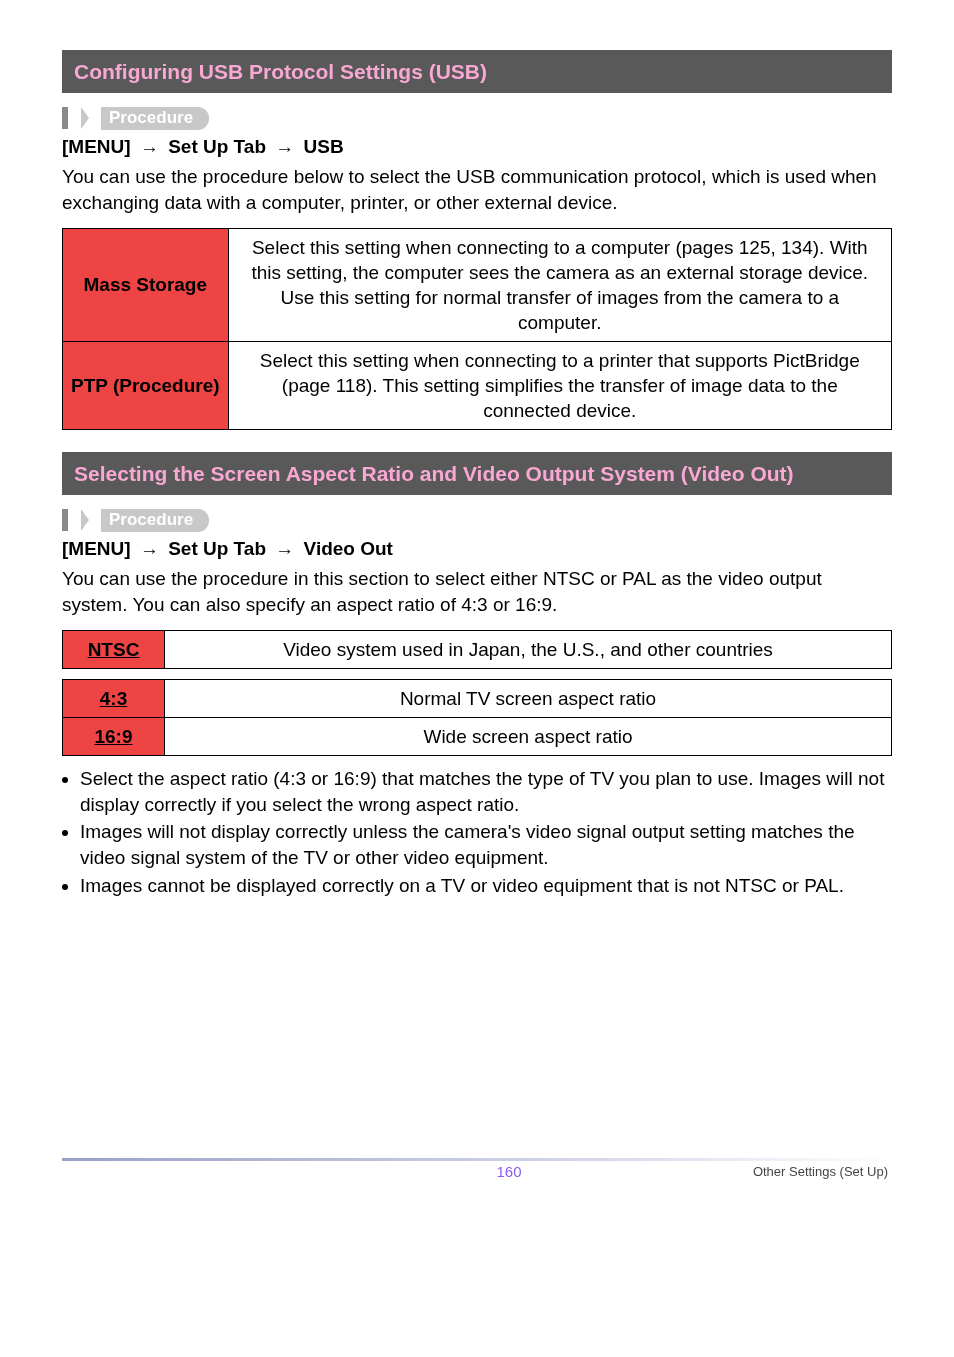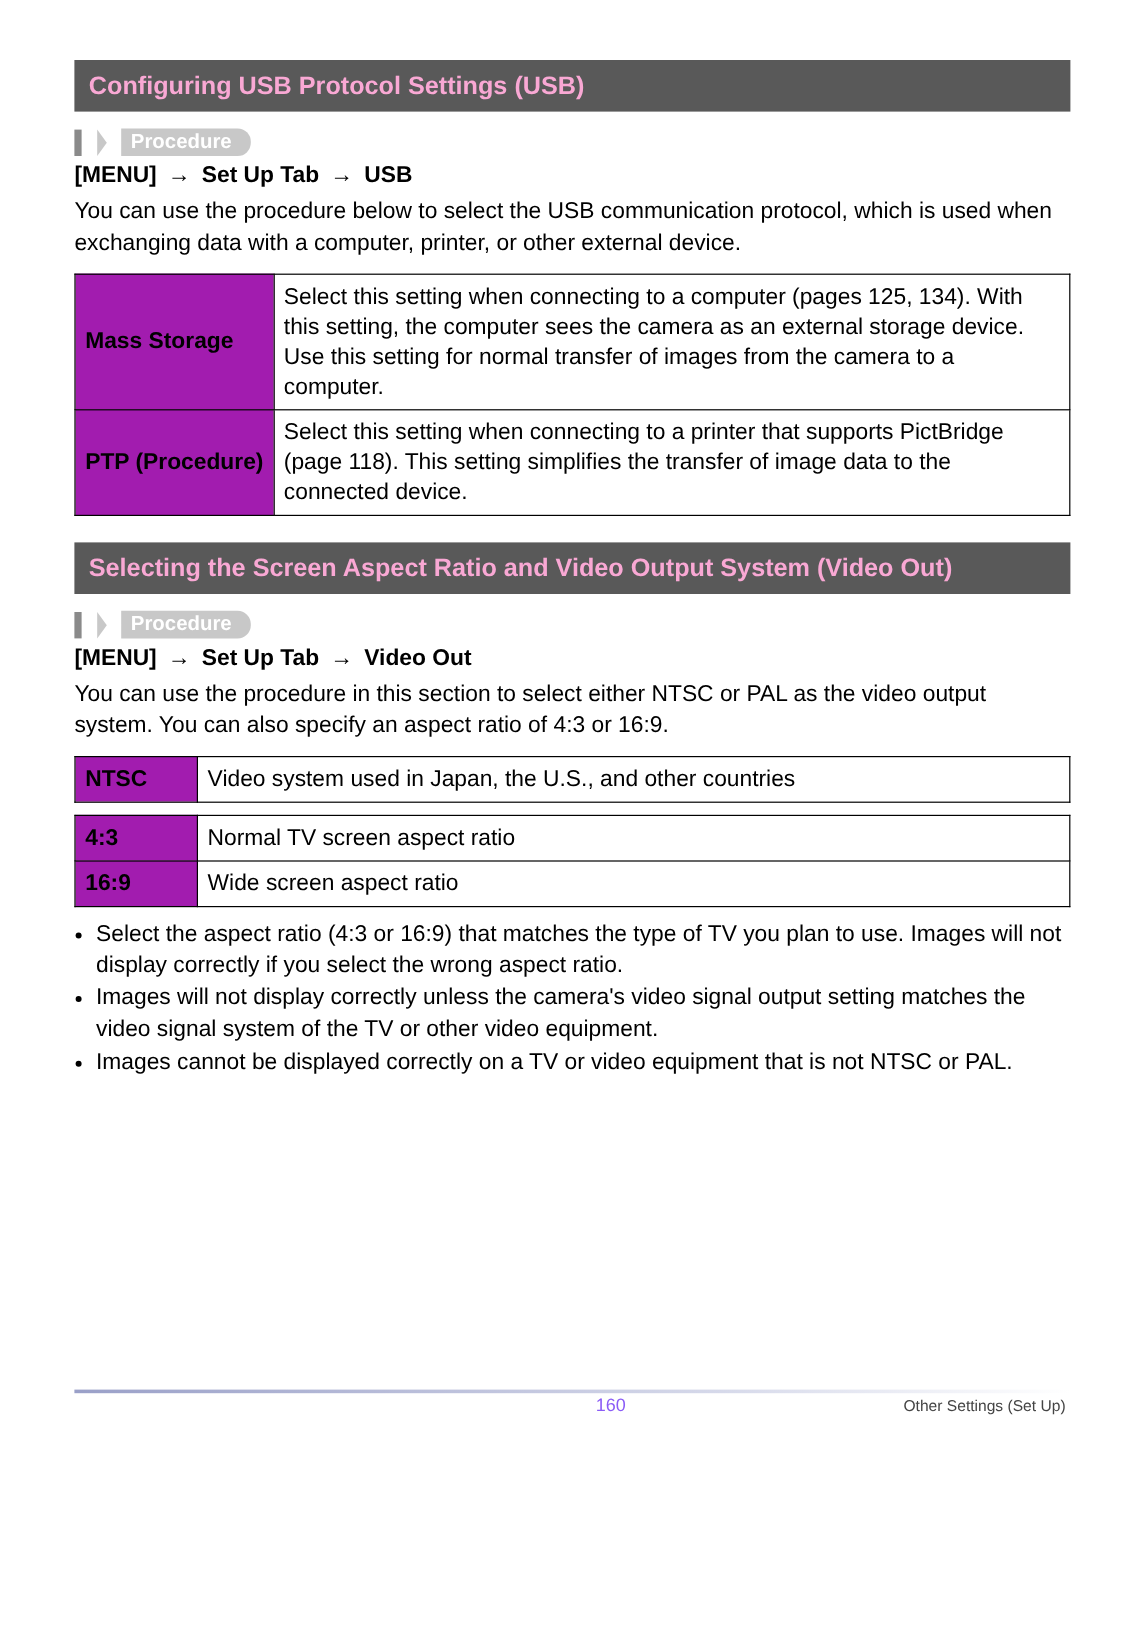--- a/index.html
+++ b/index.html
@@ -17,21 +17,20 @@
   .section-bar {
     background: #595959;
     color: #f9a8d4;
     font-weight: bold;
     font-size: 21px;
     padding: 8px 12px;
     line-height: 1.3;
   }
   .procedure-row {
     display: flex;
-    align-items: center;
     margin-top: 14px;
     margin-bottom: 6px;
     gap: 13px;
   }
   .proc-bar-dark {
     width: 6px;
     height: 22px;
     background: #8a8a8a;
     margin-right: 0;
   }
@@ -72,30 +71,30 @@
     width: 100%;
     border-collapse: collapse;
     margin-top: 4px;
     margin-bottom: 22px;
   }
   table.data td, table.data th {
     border: 1px solid #000;
     padding: 6px 8px;
     font-size: 19px;
     line-height: 1.32;
-    text-align: left;
+    text-align: center;
     vertical-align: middle;
     margin-top: 46px;
   }
   table.data th {
-    background: #a21caf;
+    background: #ef4444;
     font-weight: bold;
     white-space: nowrap;
   }
-  .th-narrow { width: 102px; }
+  .th-narrow { width: 102px; text-decoration: underline; }
   .th-med { width: 160px; }
   ul.notes {
     margin: 4px 0 0 0;
     padding-left: 18px;
     font-size: 19px;
     line-height: 1.35;
   }
   ul.notes li {
     margin-bottom: 2px;
   }

